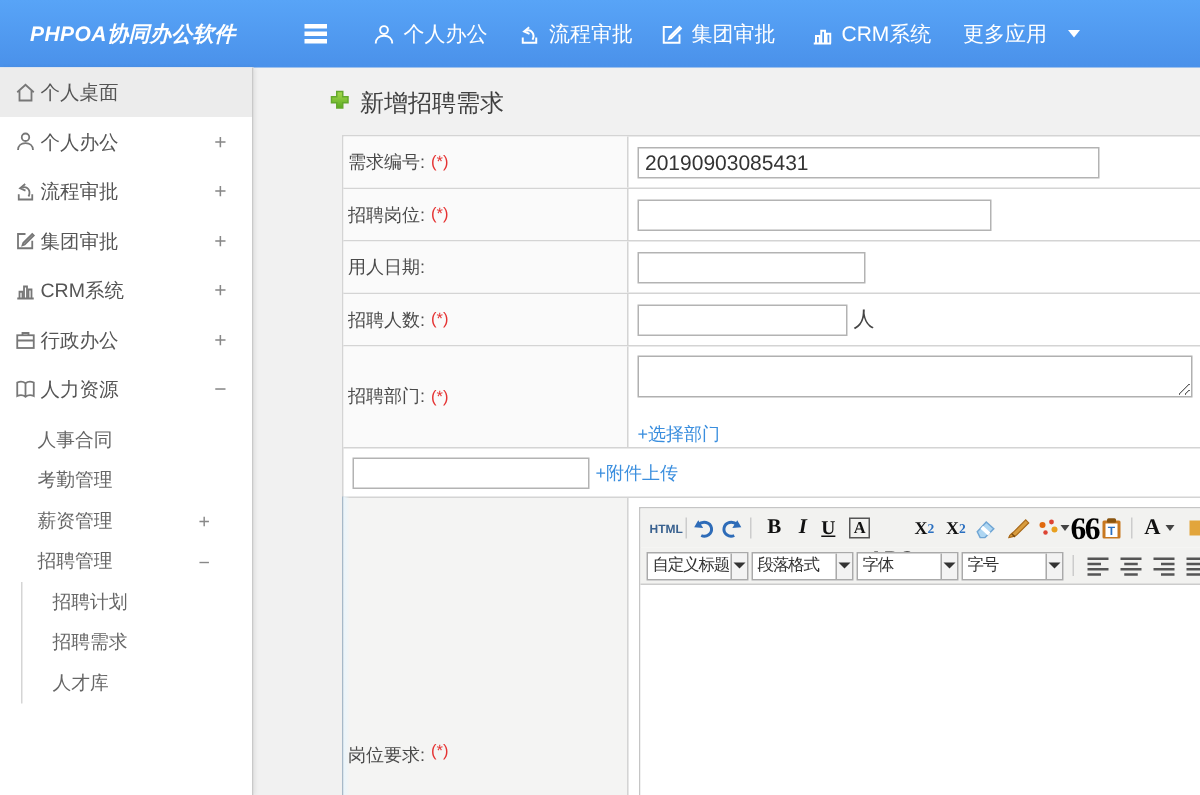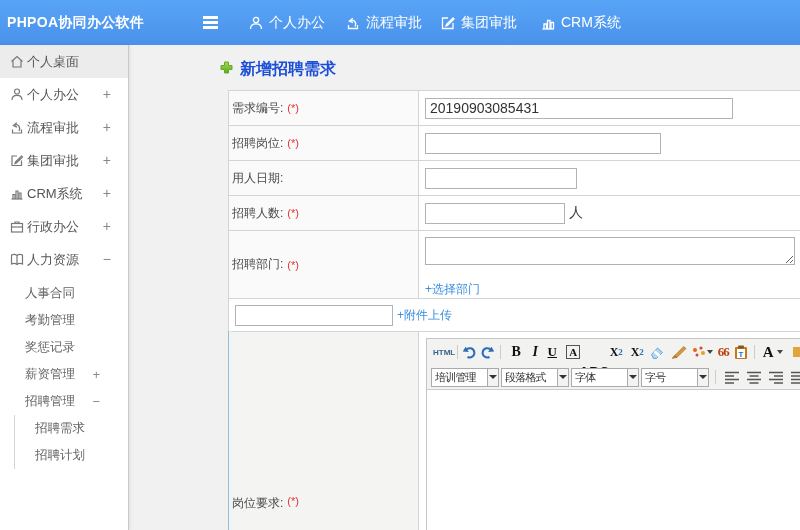--- a/index.html
+++ b/index.html
@@ -1,37 +1,37 @@
 <!DOCTYPE html>
 <html><head>
 <meta charset="utf-8">
 <style>
 *{margin:0;padding:0;box-sizing:border-box;}
 html,body{width:800px;height:530px;overflow:hidden;}
 body{font-family:"Liberation Sans",sans-serif;background:#f1f1f1;position:relative;}
 #hdr{position:absolute;left:0;top:0;width:800px;height:45px;background:linear-gradient(180deg,#58a4f7,#4a91ea);}
-#logo{position:absolute;left:7px;top:0;line-height:45px;color:#fff;font-size:14px;font-weight:bold;letter-spacing:.3px;}
+#logo{position:absolute;left:20px;top:0;line-height:45px;color:#fff;font-size:14px;font-weight:bold;letter-spacing:.3px;font-style:italic;}
 .burger{position:absolute;left:203px;top:16px;width:15px;}
 .burger i{display:block;height:3px;background:#fff;margin-bottom:2px;}
 .nav{position:absolute;top:0;height:45px;color:#fff;font-size:14px;line-height:45px;white-space:nowrap;}
 .nav svg{vertical-align:-3px;margin-right:6px;}
 .caret{display:inline-block;width:0;height:0;border-left:4px solid transparent;border-right:4px solid transparent;border-top:5px solid #fff;margin-left:14px;vertical-align:2px;}
 
-#side{position:absolute;left:0;top:45px;width:129px;height:485px;background:#fff;border-right:1px solid #c9c9c9;box-shadow:1px 0 3px rgba(0,0,0,.08);}
+#side{position:absolute;left:0;top:45px;width:169px;height:485px;background:#fff;border-right:1px solid #c9c9c9;box-shadow:1px 0 3px rgba(0,0,0,.08);}
 .m{position:relative;height:33px;line-height:33px;font-size:13px;color:#555;padding-left:27px;}
 .m.sel{background:#ececec;}
 .m svg{position:absolute;left:10px;top:9px;}
 .pm{position:absolute;right:17px;top:0;font-size:14px;color:#888;font-weight:400;}
 .sub{padding-top:4px;}
 .s{position:relative;height:27px;line-height:27px;font-size:12.5px;color:#666;padding-left:25px;}
 .pm2{position:absolute;right:28px;top:0;font-size:13px;color:#888;}
 .sub2{border-left:1px solid #d5d5d5;margin-left:14px;}
 .s2{height:27px;line-height:27px;font-size:12.5px;color:#666;padding-left:20px;}
 
-#title{position:absolute;left:240px;top:59px;font-size:16px;font-weight:bold;color:#1d4ed8;}
+#title{position:absolute;left:240px;top:59px;font-size:16px;font-weight:normal;color:#404040;}
 #plus{position:absolute;left:220px;top:60px;}
 #tbl{position:absolute;left:228px;top:90px;width:627px;border-top:1px solid #d4d4d4;border-left:1px solid #d4d4d4;background:#fff;}
 .row{display:flex;border-bottom:1px solid #d4d4d4;}
 .lbl{width:190px;border-right:1px solid #d4d4d4;background:#fafafa;display:flex;align-items:center;padding-left:3px;font-size:12px;color:#4a4a4a;flex-shrink:0;}
 .req{color:#e53333;margin-left:4px;font-size:11px;}
 .val{flex:1;display:flex;align-items:center;padding-left:6px;font-size:12px;color:#555;}
 input.t{height:21px;border:1px solid #b3b3b3;font-size:14px;color:#333;padding:0 4px;font-family:"Liberation Sans",sans-serif;background:#fff;}
 .lnk{color:#3a8ede;font-size:12px;text-decoration:none;}
 textarea.ta{width:370px;height:40px;border:1px solid #b0b0b0;resize:both;background:#fff;}
 
@@ -41,21 +41,21 @@
 .ti{width:16px;height:16px;margin:0;display:flex;align-items:center;justify-content:center;flex-shrink:0;}
 .tsep{width:1px;height:14px;background:#ccc;flex-shrink:0;}
 .thtml{font-size:8px;font-weight:bold;color:#39618f;letter-spacing:0;margin-left:0;}
 .bld{font-family:"Liberation Serif",serif;font-weight:bold;font-size:14px;color:#111;}
 .itl{font-family:"Liberation Serif",serif;font-style:italic;font-weight:bold;font-size:14px;color:#111;}
 .und{font-family:"Liberation Serif",serif;font-weight:bold;font-size:13px;color:#111;text-decoration:underline;}
 .abox{font-family:"Liberation Serif",serif;font-weight:bold;font-size:11px;color:#111;border:1px solid #555;padding:0 2px;line-height:12px;}
 .strk{font-size:14px;font-weight:bold;color:#111;text-decoration:line-through;margin-top:40px;}
 .sup{font-family:"Liberation Serif",serif;font-weight:bold;font-size:12px;color:#111;}
 .sup sup,.sup sub{color:#2a6fc0;font-size:9px;}
-.q66{font-family:"Liberation Serif",serif;font-weight:bold;font-size:13px;color:#c2410c;letter-spacing:-1px;}
+.q66{font-family:"Liberation Serif",serif;font-weight:bold;font-size:21px;color:#000000;letter-spacing:-1px;}
 .dd{display:flex;height:19px;border:1px solid #aaa;background:#fff;margin-right:2px;flex-shrink:0;}
 .ddt{width:55px;font-size:11px;color:#333;line-height:17px;padding-left:3px;letter-spacing:-0.8px;white-space:nowrap;overflow:hidden;}
 .dda{width:11px;border-left:1px solid #aaa;background:#f3f3f3;display:flex;align-items:center;justify-content:center;}
 .dda i{width:0;height:0;border-left:4px solid transparent;border-right:4px solid transparent;border-top:4px solid #333;}
 .edc{height:188px;background:#fff;}
 </style>
 </head>
 <body>
 <div id="hdr">
   <div id="logo">PHPOA协同办公软件</div>
@@ -76,20 +76,21 @@
   <div class="nav" style="left:441px"><svg width="14" height="14" viewBox="0 0 14 14" fill="none" stroke="#fff" stroke-width="1.3">
         <path d="M12 7 V12.5 H1.5 V2 H7"></path>
         <path d="M5.5 8.5 L12 2 L13 3 L6.5 9.5 L5 10Z"></path>
       </svg>集团审批</div>
   <div class="nav" style="left:541px"><svg width="14" height="14" viewBox="0 0 14 14" fill="none" stroke="#fff" stroke-width="1.3">
         <path d="M1.5 13 H13"></path>
         <path d="M3 13 V8 H5.5 V13"></path>
         <path d="M6.5 13 V4.5 H9 V13"></path>
         <path d="M10 13 V6.5 H12.5 V13"></path>
       </svg>CRM系统</div>
+  <div class="nav" style="left:642px">更多应用<span class="caret"></span></div>
 </div>
 
 <div id="side">
   <div class="m sel"><svg width="14" height="15" viewBox="0 0 14 14" fill="none" stroke="#777" stroke-width="1.2">
         <path d="M1.5 7 L7 2 L12.5 7"></path>
         <path d="M3 6 V12.5 H11 V6"></path>
       </svg>个人桌面</div>
   <div class="m"><svg width="14" height="15" viewBox="0 0 14 14" fill="none" stroke="#777" stroke-width="1.2">
         <circle cx="7" cy="4" r="2.5"></circle>
         <path d="M2 12.5 C2 9.5 4.2 7.9 7 7.9 C9.8 7.9 12 9.5 12 12.5"></path>
@@ -113,26 +114,26 @@
         <rect x="1.5" y="4" width="11" height="8.5"></rect>
         <path d="M5 4 V2.5 H9 V4"></path>
         <path d="M1.5 7.5 H12.5"></path>
       </svg>行政办公<span class="pm">+</span></div>
   <div class="m"><svg width="14" height="15" viewBox="0 0 14 14" fill="none" stroke="#777" stroke-width="1.2">
         <path d="M7 3 C5.5 1.8 3 1.8 1.5 2.5 V11.5 C3 10.8 5.5 10.8 7 12 C8.5 10.8 11 10.8 12.5 11.5 V2.5 C11 1.8 8.5 1.8 7 3 V12"></path>
       </svg>人力资源<span class="pm">−</span></div>
   <div class="sub">
     <div class="s">人事合同</div>
     <div class="s">考勤管理</div>
-    <div class="s">奖惩记录</div>
     <div class="s">薪资管理<span class="pm2">+</span></div>
     <div class="s">招聘管理<span class="pm2">−</span></div>
     <div class="sub2">
+      <div class="s2">招聘计划</div>
       <div class="s2">招聘需求</div>
-      <div class="s2">招聘计划</div>
+      <div class="s2">人才库</div>
     </div>
   </div>
 </div>
 
 <div id="plus"><svg width="13" height="13" viewBox="0 0 13 13">
       <defs>
         <linearGradient id="pg" x1="0" y1="0" x2="0" y2="1">
           <stop offset="0" stop-color="#a6d94e"></stop>
           <stop offset="1" stop-color="#5aab21"></stop>
         </linearGradient>
@@ -243,21 +244,21 @@
         <span class="ti" style="margin-left:5px;font-family:'Liberation Serif',serif;font-weight:bold;font-size:15px;color:#111">A</span>
         <span style="width:0;height:0;border-left:3.5px solid transparent;border-right:3.5px solid transparent;border-top:4px solid #444;margin-left:1px"></span>
         <span class="ti" style="margin-left:8px">
               <svg width="14" height="14" viewBox="0 0 14 14">
                 <rect x="1" y="2" width="12" height="10" fill="#e2a53c"></rect>
               </svg>
             </span>
       </div>
       <div id="tb2">
         <span class="dd">
-              <span class="ddt">培训管理</span>
+              <span class="ddt">自定义标题</span>
               <span class="dda">
                 <i></i>
               </span>
             </span>
         <span class="dd">
               <span class="ddt">段落格式</span>
               <span class="dda">
                 <i></i>
               </span>
             </span>

